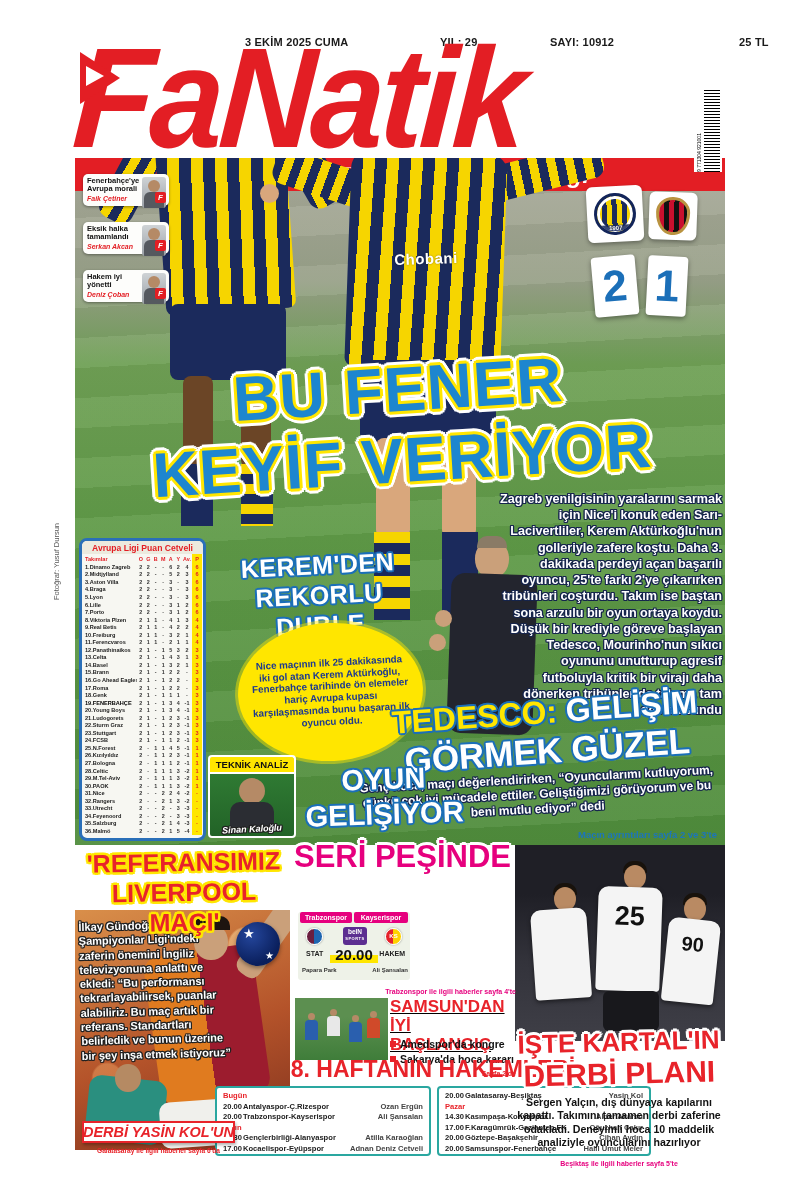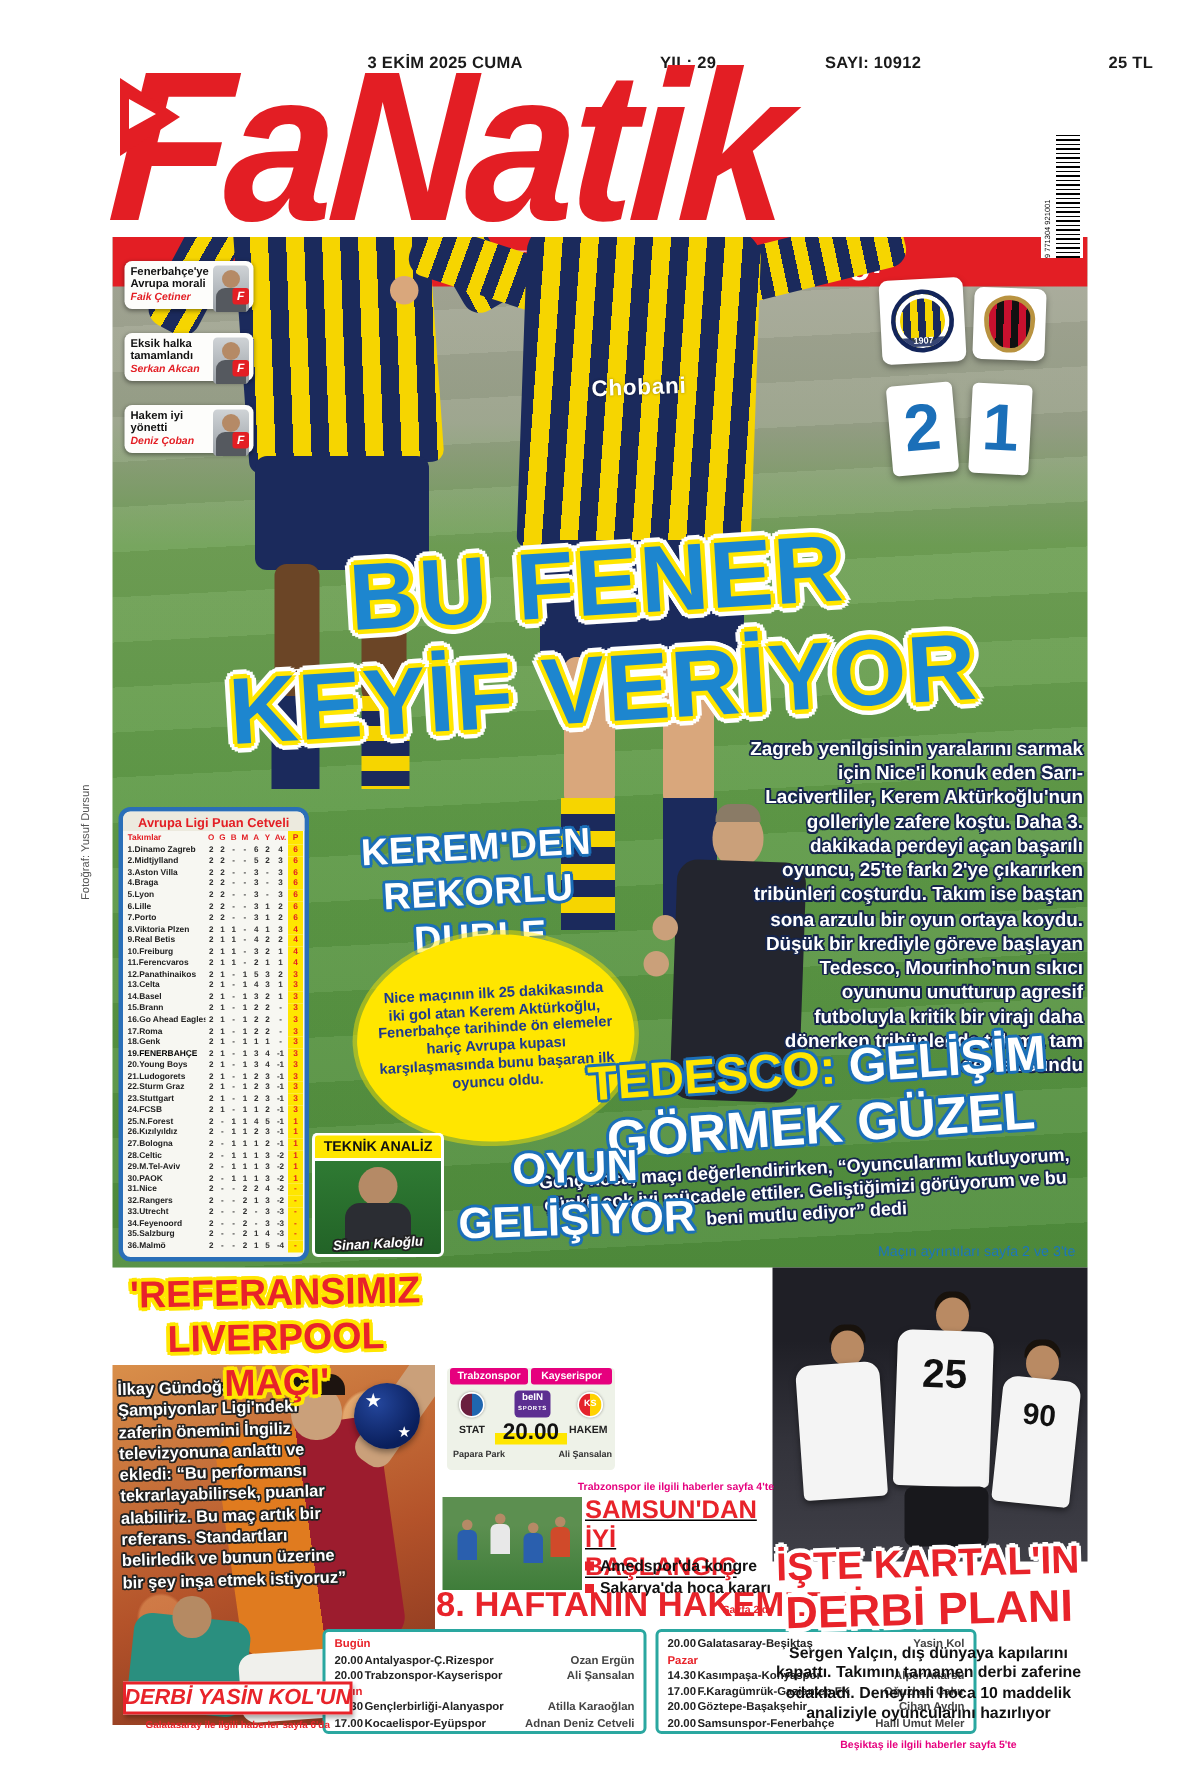--- a/index.html
+++ b/index.html
@@ -107,21 +107,21 @@
   .lead { position:absolute; left:425px; top:333px; width:222px; z-index:5; text-align:right; font-weight:800; font-size:12.6px; line-height:1.29; }
 
   
   .coach { position:absolute; left:352px; top:382px; width:130px; height:210px; z-index:3; }
 
   
   .tedesco { position:absolute; left:295px; top:536px; width:352px; text-align:center; z-index:5; transform:rotate(-4deg); }
   .tedesco .t1 { font-size:32px; font-weight:900; line-height:37px; white-space:nowrap; }
   .tedesco .t2 { font-size:35px; font-weight:900; line-height:40px; }
   .tquote { position:absolute; left:278px; top:614px; width:368px; z-index:5; transform:rotate(-3deg); text-align:center; font-weight:800; font-size:12px; line-height:1.25; }
-  .match-note { position:absolute; right:8px; bottom:5px; z-index:6; color:#1c75bb; font-weight:400; font-size:9.5px; }
+  .match-note { position:absolute; right:8px; bottom:5px; z-index:6; color:#1c75bb; font-weight:700; font-size:9.5px; }
 
   
   .teknik { position:absolute; left:133px; top:597px; width:88px; height:88px; z-index:6; }
   .teknik-tab { background:#ffe600; color:#111; font-weight:900; font-size:9.5px; text-align:center; padding:2px 0; border-radius:4px 4px 0 0; border:2px solid #fff; border-bottom:none; }
   .teknik-body { position:relative; height:66px; background:linear-gradient(180deg,#2f7a33,#226327); border:2px solid #fff; border-radius:0 0 4px 4px; }
   .teknik-body::before { content:""; position:absolute; left:50%; top:4px; transform:translateX(-50%); width:26px; height:26px; border-radius:50%; background:#b58a66; }
   .teknik-body::after { content:""; position:absolute; left:50%; top:28px; transform:translateX(-50%); width:44px; height:26px; border-radius:10px 10px 0 0; background:#2b2d33; }
   .teknik-name { position:absolute; left:0; right:0; bottom:2px; text-align:center; font-size:9px; font-weight:800; font-style:italic; transform:rotate(-3deg); z-index:2; }
 
   .oyun { position:absolute; left:224px; top:604px; width:170px; text-align:center; z-index:5; transform:rotate(-2deg); }
@@ -756,20 +756,21 @@
     <div class="p-part" style="right:40px; bottom:4px; width:90px; height:46px; border-radius:10px; background:#f0f0ec; transform:rotate(-4deg);"></div>
     <div class="ucl-ball"></div>
     <div class="gs-body ol-blk">İlkay Gündoğan, Şampiyonlar Ligi'ndeki zaferin önemini İngiliz televizyonuna anlattı ve ekledi: “Bu performansı tekrarlayabilirsek, puanlar alabiliriz. Bu maç artık bir referans. Standartları belirledik ve bunun üzerine bir şey inşa etmek istiyoruz”</div>
   </div>
   <div class="derbi-band">
     <span>DERBİ YASİN KOL'UN</span>
   </div>
   <div class="derbi-note">Galatasaray ile ilgili haberler sayfa 6'da</div>
 
   <div class="firtina">
+    <div class="f2 ol-mw">SERİ PEŞİNDE</div>
   </div>
   <div class="matchbox">
     <div class="mb-pill" style="left:2px; width:52px;">Trabzonspor</div>
     <div class="mb-pill" style="right:2px; width:54px;">Kayserispor</div>
     <div class="ts-logo"></div>
     <div class="ks-logo">KS</div>
     <div class="bein">
       <div class="b1">beIN</div>
       <div class="b2">SPORTS</div>
     </div>

